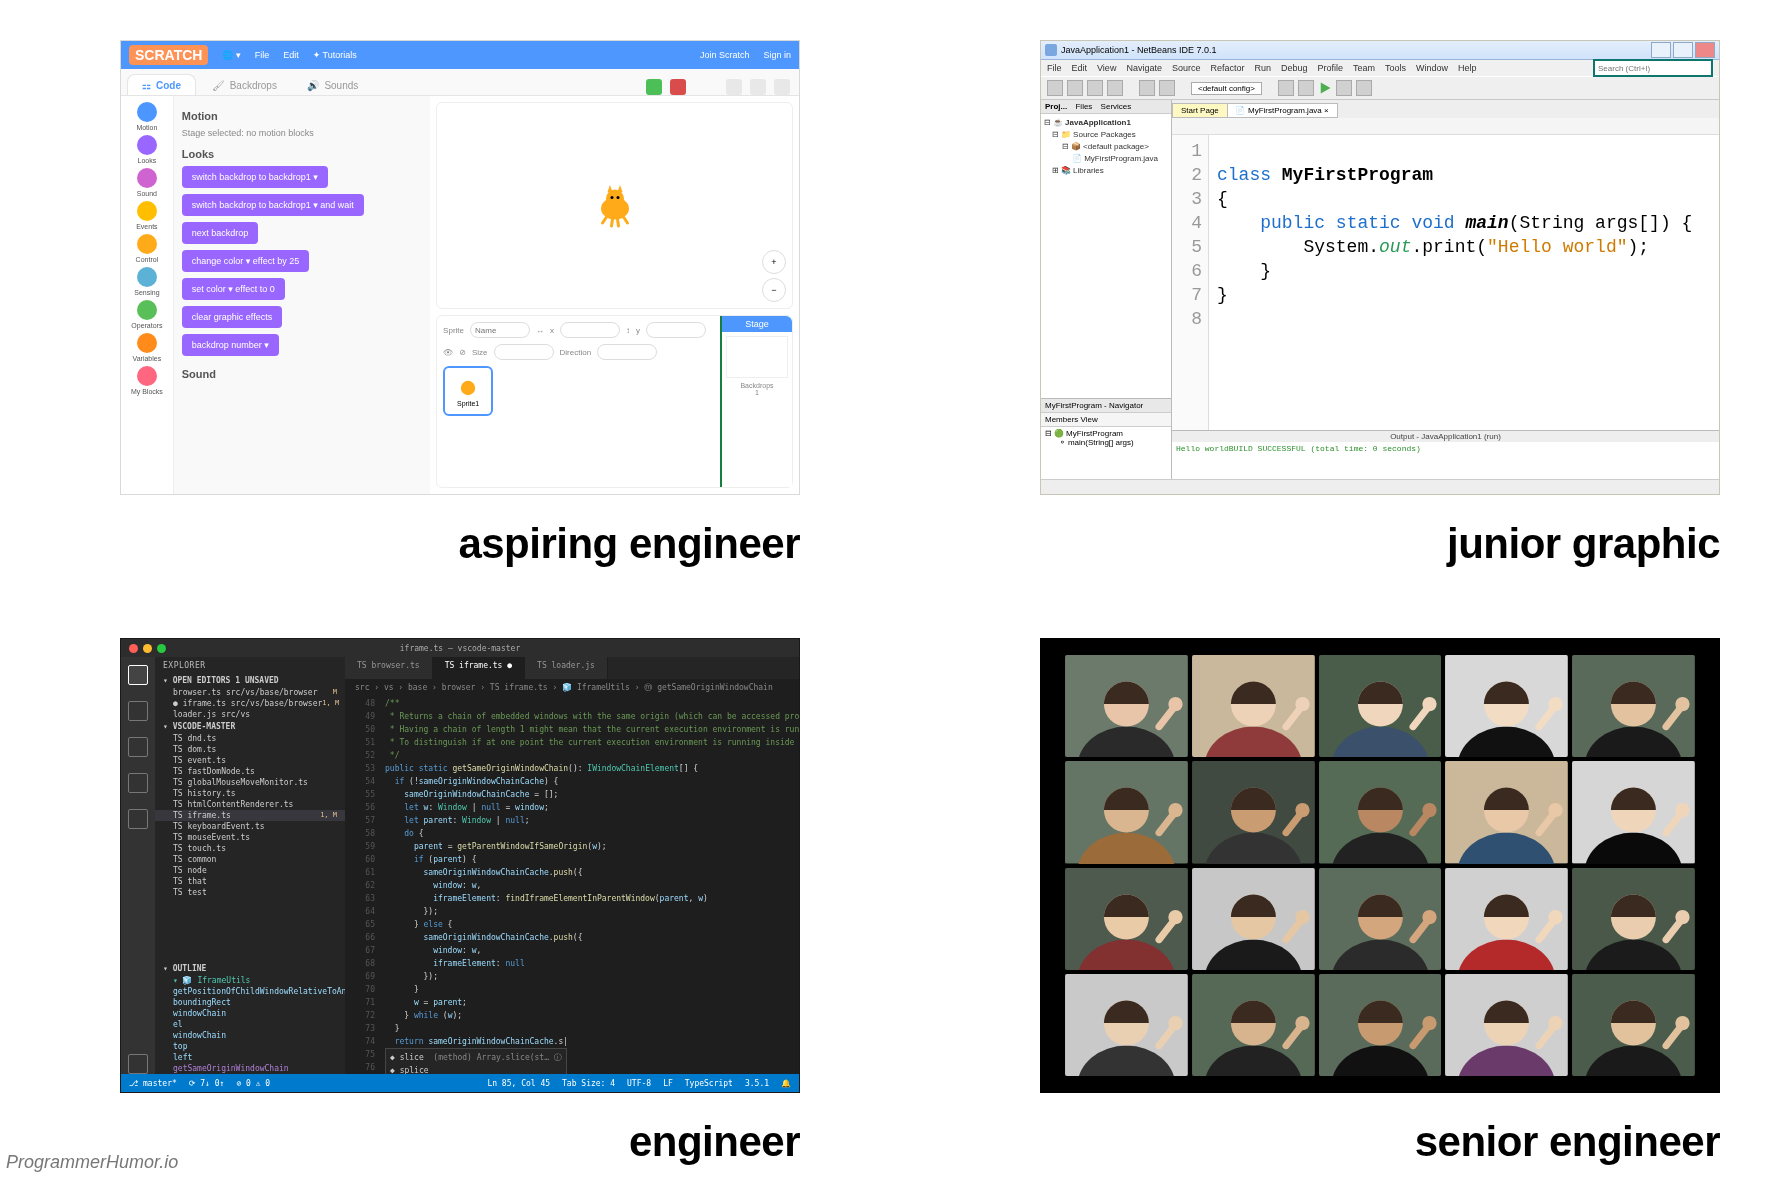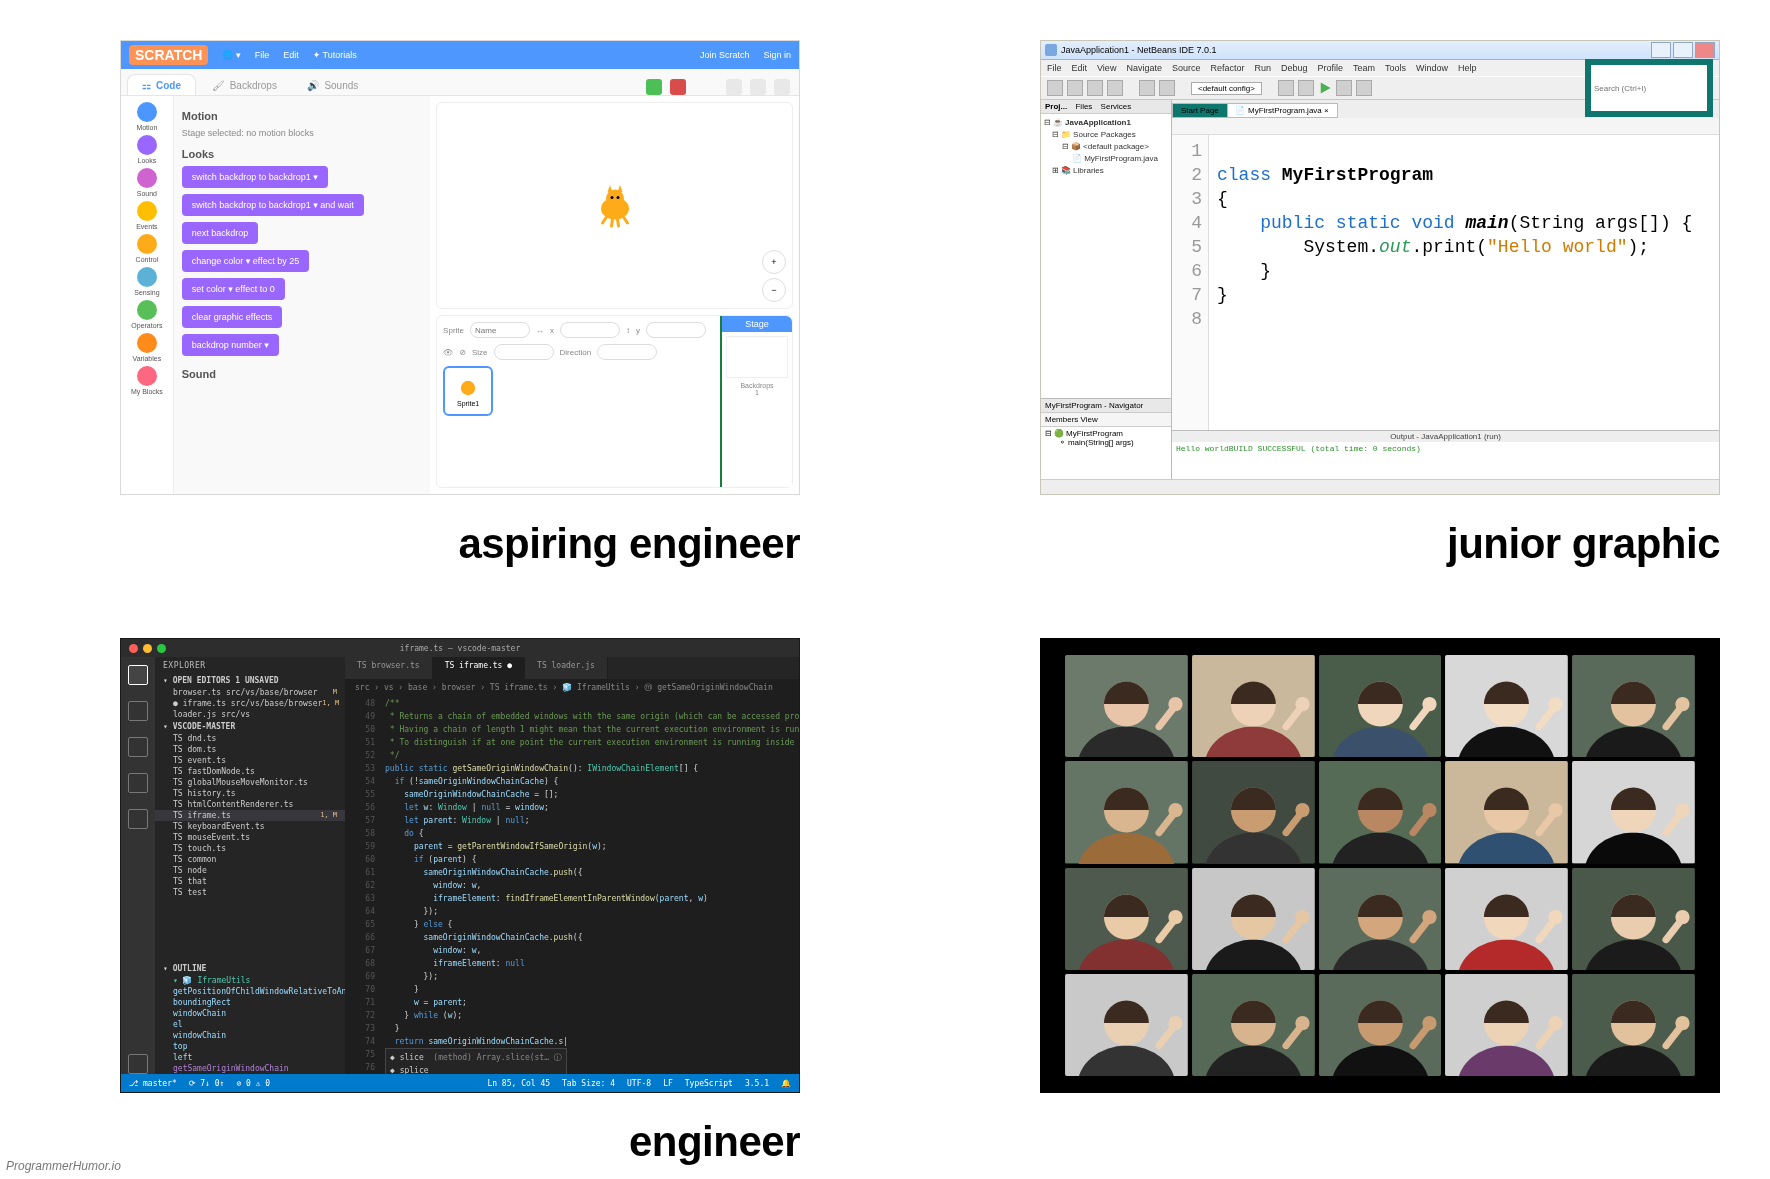--- a/index.html
+++ b/index.html
@@ -1,21 +1,21 @@
 <!DOCTYPE html>
 <html><head>
 <meta charset="utf-8">
 <style>
 html,body{margin:0;padding:0;background:#fff;font-family:-apple-system,"Helvetica Neue",Arial,sans-serif;}
 .meme-wrap{width:1770px;height:1179px;position:relative;box-sizing:border-box;}
 .grid{display:grid;grid-template-columns:1fr 1fr;grid-template-rows:auto auto;column-gap:170px;row-gap:70px;padding:40px 50px 10px 50px;}
 .cell{display:flex;flex-direction:column;align-items:flex-end;}
 .panel{width:680px;height:455px;box-sizing:border-box;position:relative;overflow:hidden;border:1px solid rgba(0,0,0,.15);background:#fff;}
 .caption{font-size:42px;font-weight:700;letter-spacing:-.5px;margin-top:25px;color:#000;}
-.watermark{position:absolute;left:6px;bottom:6px;font-style:italic;font-size:12px;color:#777;}
+.watermark{position:absolute;left:6px;bottom:6px;font-style:italic;font-size:18px;color:#777;}
 
 
 .scratch{display:flex;flex-direction:column;font-family:Arial,sans-serif;font-size:9px;}
 .scratch-top{height:28px;background:#4d97ff;color:#fff;display:flex;align-items:center;padding:0 8px;gap:14px;}
 .scratch-logo{font-weight:900;font-size:14px;color:#fff;background:#ff9255;border-radius:4px;padding:2px 6px;}
 .scratch-top .sp{flex:1;}
 .scratch-tabs{height:26px;background:#f9f9f9;display:flex;align-items:flex-end;gap:2px;padding:0 6px;border-bottom:1px solid #e5e5e5;}
 .tab{padding:5px 14px 4px 14px;border-radius:8px 8px 0 0;font-size:10px;display:flex;align-items:center;gap:5px;}
 .tab.active{background:#fff;color:#4d97ff;font-weight:700;border:1px solid #e5e5e5;border-bottom:none;}
 .tab.off{color:#999;}
@@ -45,21 +45,21 @@
 
 .nb{background:#ece9d8;font-family:Tahoma,Arial,sans-serif;font-size:9px;display:flex;flex-direction:column;}
 .nb-titlebar{height:18px;background:linear-gradient(#e4eefb,#cfe3fb);display:flex;align-items:center;padding:0 4px;border-bottom:1px solid #99b5d8;}
 .nb-titlebar .ic{width:12px;height:12px;background:#7aa7e0;border-radius:2px;margin-right:4px;}
 .nb-winbtn{width:18px;height:14px;border:1px solid #8fa8c8;margin-left:2px;background:#e9f1fb;}
 .nb-menu{height:16px;background:#f0f0f0;display:flex;gap:10px;padding:0 6px;align-items:center;color:#333;}
 .nb-toolbar{height:22px;background:#efefef;border-top:1px solid #fff;border-bottom:1px solid #c8c8c8;display:flex;align-items:center;gap:4px;padding:0 6px;}
 .nb-toolbar .ic{width:14px;height:14px;background:#d0d0d0;border:1px solid #aaa;}
 .nb-toolbar .sel{font-size:8px;border:1px solid #aaa;background:#fff;padding:1px 6px;}
 .nb-toolbar .run{width:14px;height:14px;background:#4caf50;clip-path:polygon(20% 10%,90% 50%,20% 90%);}
-.nb-search{position:absolute;right:6px;top:18px;width:110px;height:14px;border:6px solid #0f766e;background:#fff;font-size:8px;padding:16px 3px;}
+.nb-search{position:absolute;right:6px;top:18px;width:110px;height:14px;border:2px solid #0f766e;background:#fff;font-size:8px;padding:0 3px;}
 .nb-body{flex:1;display:flex;min-height:0;}
 .nb-left{width:130px;display:flex;flex-direction:column;border-right:1px solid #bbb;background:#fff;}
 .nb-pane-h{background:#e8e8e8;font-size:8px;padding:2px 4px;border-bottom:1px solid #ccc;}
 .nb-tree{flex:1;font-size:8px;padding:3px;line-height:1.5;color:#333;}
 .nb-tree .n{padding-left:8px;}
 .nb-nav{height:80px;border-top:1px solid #bbb;}
 .nb-main{flex:1;display:flex;flex-direction:column;}
 .nb-tabs{height:18px;background:#eee;display:flex;align-items:flex-end;font-size:8px;}
 .nb-tab{padding:2px 8px;border:1px solid #bbb;background:#fff;margin-right:-1px;}
 .nb-iconstrip{height:16px;background:#f5f5f5;border-bottom:1px solid #ddd;}
@@ -282,21 +282,21 @@
         <div class="nb-pane-h">MyFirstProgram - Navigator</div>
         <div class="nb-pane-h" style="background:#f5f5f5">Members View</div>
         <div style="font-size:8px;padding:2px 4px">
           <div>⊟ 🟢 <span>MyFirstProgram</span></div>
           <div style="padding-left:14px">⚬ <span>main(String[] args)</span></div>
         </div>
       </div>
     </div>
     <div class="nb-main">
       <div class="nb-tabs">
-        <div class="nb-tab" style="background:#0f766e">Start Page</div>
+        <div class="nb-tab" style="background:#fef9c3">Start Page</div>
         <div class="nb-tab">📄 <span>MyFirstProgram.java</span> ×</div>
       </div>
       <div class="nb-iconstrip"></div>
       <div class="nb-code">
         <div class="nb-gutter">1<br>2<br>3<br>4<br>5<br>6<br>7<br>8</div>
         <div class="nb-codetext"><span></span>
 <span class="kw">class </span><span class="typ">MyFirstProgram</span>
 <span>{</span>
 <span>    </span><span class="kw">public static void </span><span class="mth">main</span><span>(String args[]) {</span>
 <span>        System.</span><span class="fld">out</span><span>.print(</span><span class="str">"Hello world"</span><span>);</span>
@@ -654,17 +654,18 @@
               <rect width="120" height="100" fill="#4c5c4c"></rect>
               <ellipse cx="60" cy="110" rx="48" ry="40" fill="#1a1a1a"></ellipse>
               <circle cx="60" cy="48" r="22" fill="#e2c29d"></circle>
               <path d="M60 26 a22 22 0 0 1 22 22 h-44 a22 22 0 0 1 22 -22" fill="#3a2a20"></path>
               <g stroke="#e2c29d" stroke-width="7" stroke-linecap="round" fill="none">
                 <path d="M92 70 l14 -18"></path>
                 <circle cx="108" cy="48" r="7" fill="#e2c29d" stroke="none"></circle>
               </g>
             </svg></div>
         </div>
+<div class="caption">senior engineer</div>
 </div>
 
 </div>
 <div class="watermark">ProgrammerHumor.io</div>
 </div>
 
 </body></html>

